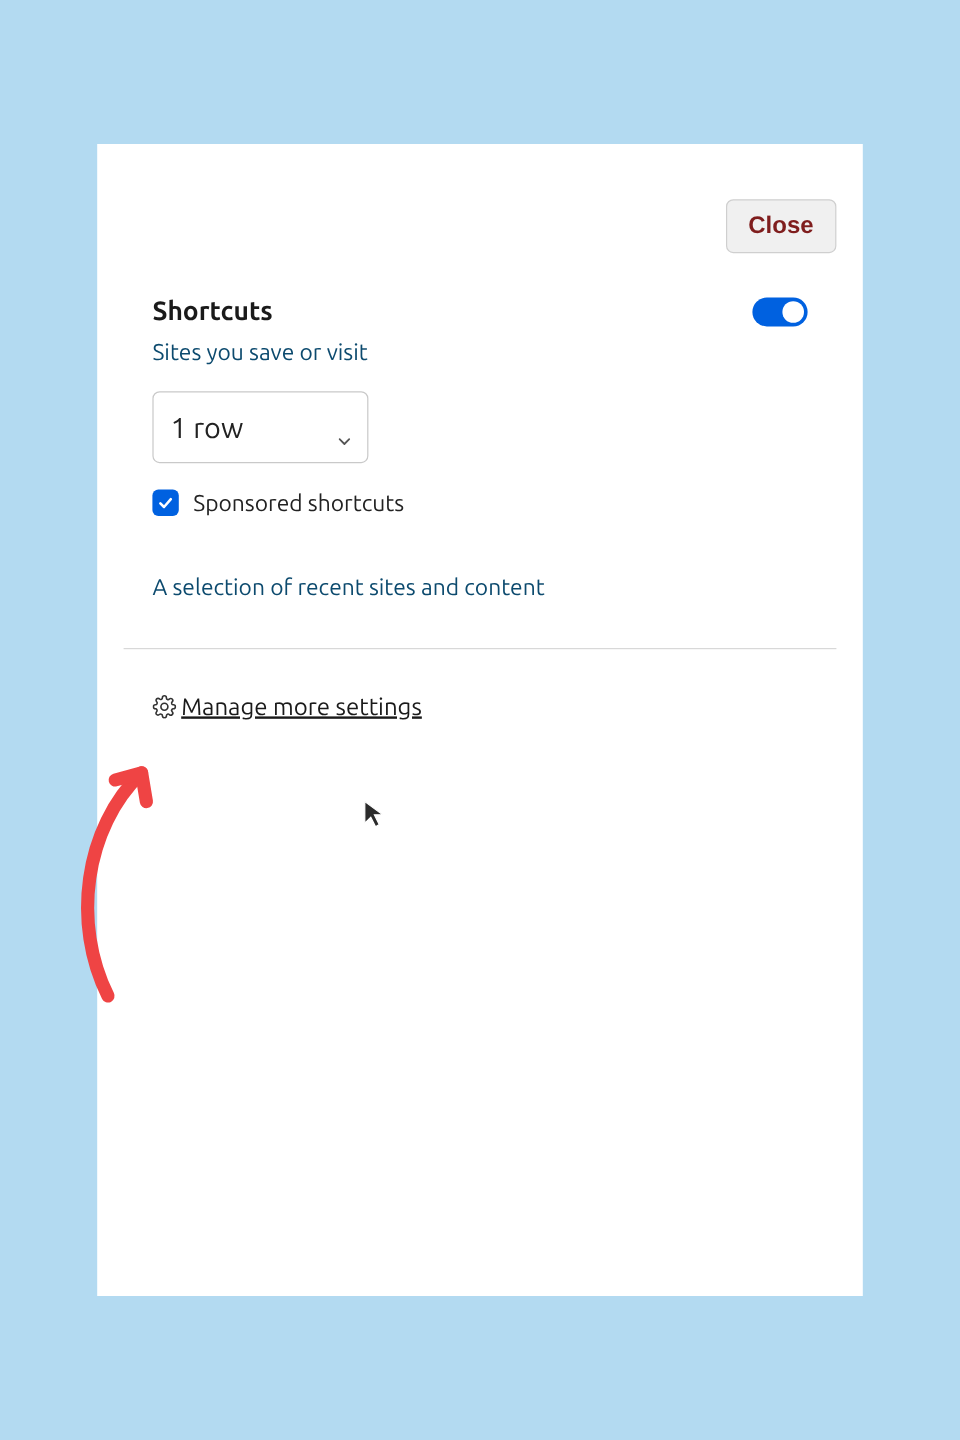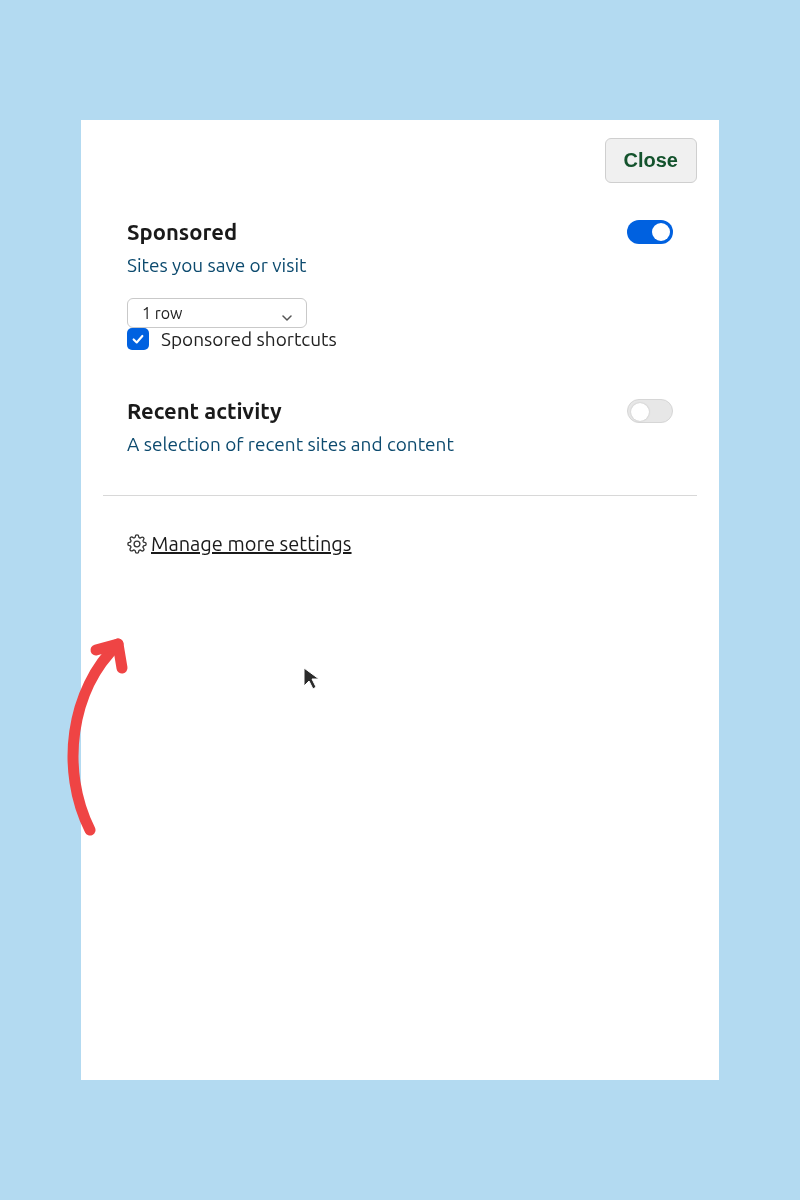--- a/index.html
+++ b/index.html
@@ -25,22 +25,23 @@
     justify-content: flex-end;
     margin-bottom: 36px;
   }
   .close-btn {
     background: #f0f0f0;
     border: 1px solid #cfcfcf;
     border-radius: 6px;
     padding: 10px 18px;
     font-size: 20px;
     font-weight: 700;
-    color: #14532d;
-    cursor: pointer;
+    color: #7f1d1d;
+    cursor: pointer;
+    margin-top: 28px;
   }
   .section {
     padding: 0 24px 0 24px;
   }
   .section-row {
     display: flex;
     align-items: center;
     justify-content: space-between;
   }
   .section-title {
@@ -70,41 +71,42 @@
     top: 3px;
   }
   .toggle.on { background: #0061e0; }
   .toggle.on .knob { right: 3px; }
   .toggle.off { background: #e7e7e7; border: 1px solid #d6d6d6; }
   .toggle.off .knob { left: 3px; background: #fff; box-shadow: 0 0 2px rgba(0,0,0,0.2); }
   
   .select {
     margin-top: 22px;
     width: 180px;
-    height: 30px;
+    height: 60px;
     border: 1px solid #c9c9c9;
     border-radius: 6px;
     display: flex;
     align-items: center;
     justify-content: space-between;
     padding: 0 14px;
-    font-size: 16px;
+    font-size: 24px;
     color: #222;
     cursor: pointer;
     background: #fff;
   }
   .select .chev {
     width: 10px; height: 10px;
     display: inline-block;
   }
   
   .check-row {
     display: flex;
     align-items: center;
     gap: 12px;
+    margin-top: 22px;
     font-size: 19px;
     color: #222;
   }
   .checkbox {
     width: 22px; height: 22px;
     background: #0061e0;
     border-radius: 5px;
     display: flex;
     align-items: center;
     justify-content: center;
@@ -152,21 +154,21 @@
 <body>
 
 <div class="panel">
 
   <div class="panel-header">
     <button class="close-btn">Close</button>
   </div>
 
   <div class="section">
     <div class="section-row">
-      <div class="section-title">Sponsored</div>
+      <div class="section-title">Shortcuts</div>
       <div class="toggle on">
         <div class="knob"></div>
       </div>
     </div>
     <div class="section-sub">Sites you save or visit</div>
 
     <div class="select">
       <span>1 row</span>
       <span class="chev">
         <svg viewBox="0 0 10 10" width="10" height="10">
@@ -179,26 +181,20 @@
       <div class="checkbox">
         <svg viewBox="0 0 16 16" width="14" height="14">
           <path d="M3 8.5 L6.5 12 L13 4.5" stroke="#fff" stroke-width="2.4" fill="none" stroke-linecap="round" stroke-linejoin="round"></path>
         </svg>
       </div>
       <span>Sponsored shortcuts</span>
     </div>
   </div>
 
   <div class="section section2">
-    <div class="section-row">
-      <div class="section-title">Recent activity</div>
-      <div class="toggle off">
-        <div class="knob"></div>
-      </div>
-    </div>
     <div class="section-sub">A selection of recent sites and content</div>
   </div>
 
   <hr class="divider">
 
   <div class="manage-row">
     <span class="gear">
       <svg viewBox="0 0 24 24" width="20" height="20">
         <path fill="none" stroke="#333" stroke-width="1.6" d="M12 8.5a3.5 3.5 0 1 0 0 7 3.5 3.5 0 0 0 0-7z"></path>
         <path fill="none" stroke="#333" stroke-width="1.6" d="M19.4 15a1.7 1.7 0 0 0 .34 1.87l.06.06a2 2 0 1 1-2.83 2.83l-.06-.06a1.7 1.7 0 0 0-1.87-.34 1.7 1.7 0 0 0-1 1.56V21a2 2 0 1 1-4 0v-.09a1.7 1.7 0 0 0-1.11-1.56 1.7 1.7 0 0 0-1.87.34l-.06.06a2 2 0 1 1-2.83-2.83l.06-.06a1.7 1.7 0 0 0 .34-1.87 1.7 1.7 0 0 0-1.56-1H3a2 2 0 1 1 0-4h.09a1.7 1.7 0 0 0 1.56-1.11 1.7 1.7 0 0 0-.34-1.87l-.06-.06a2 2 0 1 1 2.83-2.83l.06.06a1.7 1.7 0 0 0 1.87.34H9a1.7 1.7 0 0 0 1-1.56V3a2 2 0 1 1 4 0v.09a1.7 1.7 0 0 0 1 1.56 1.7 1.7 0 0 0 1.87-.34l.06-.06a2 2 0 1 1 2.83 2.83l-.06.06a1.7 1.7 0 0 0-.34 1.87V9a1.7 1.7 0 0 0 1.56 1H21a2 2 0 1 1 0 4h-.09a1.7 1.7 0 0 0-1.56 1z"></path>

